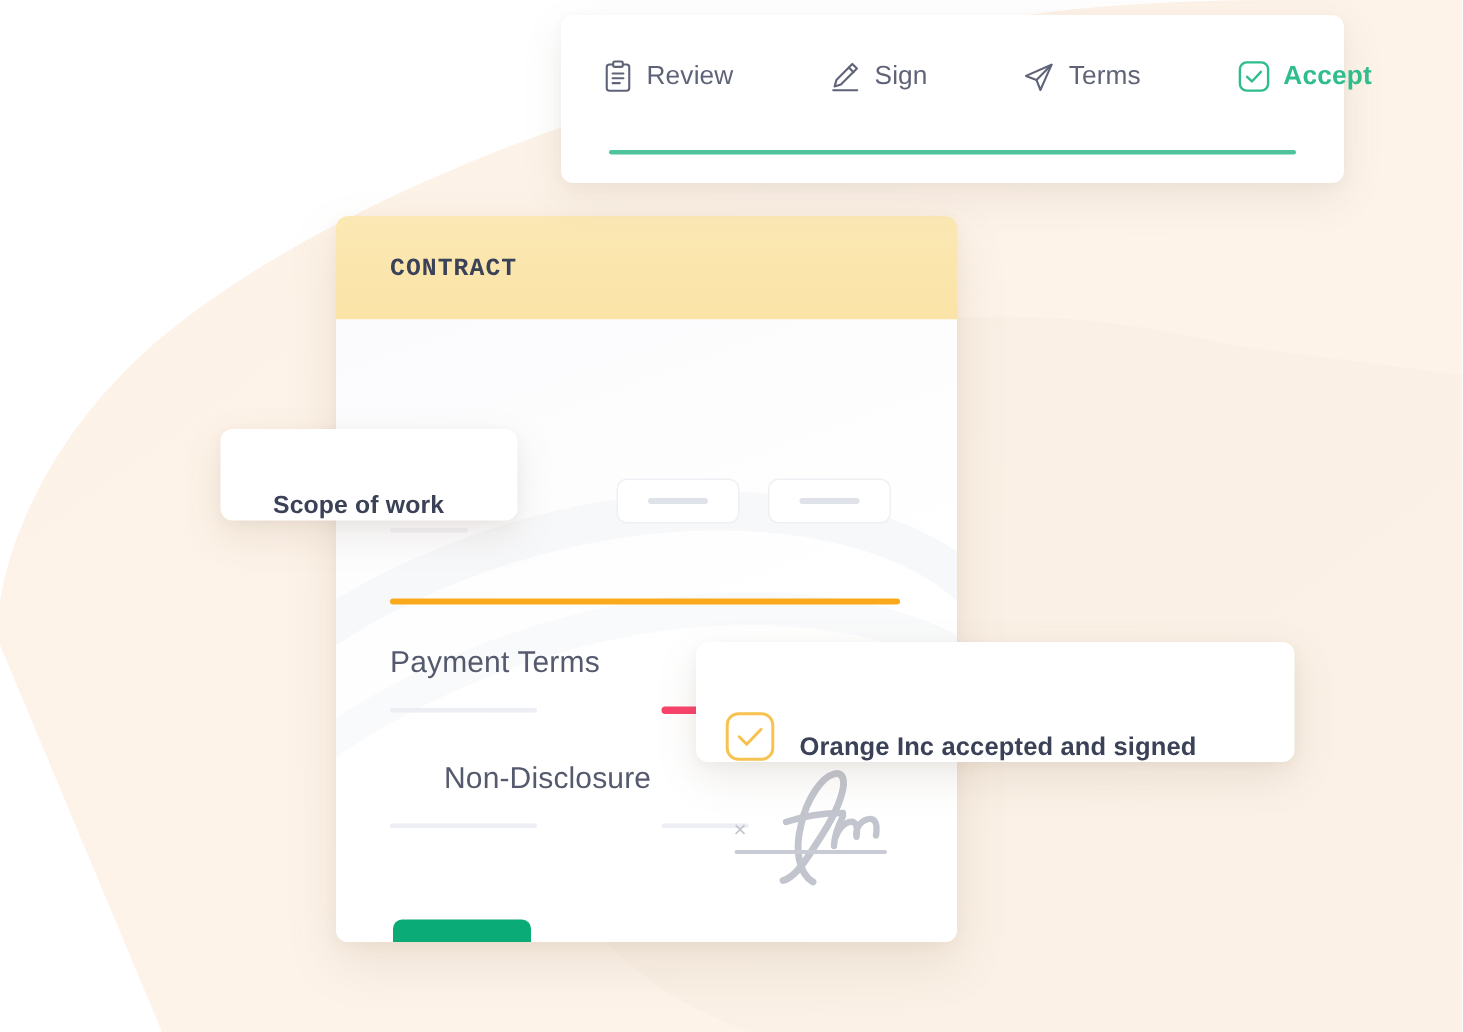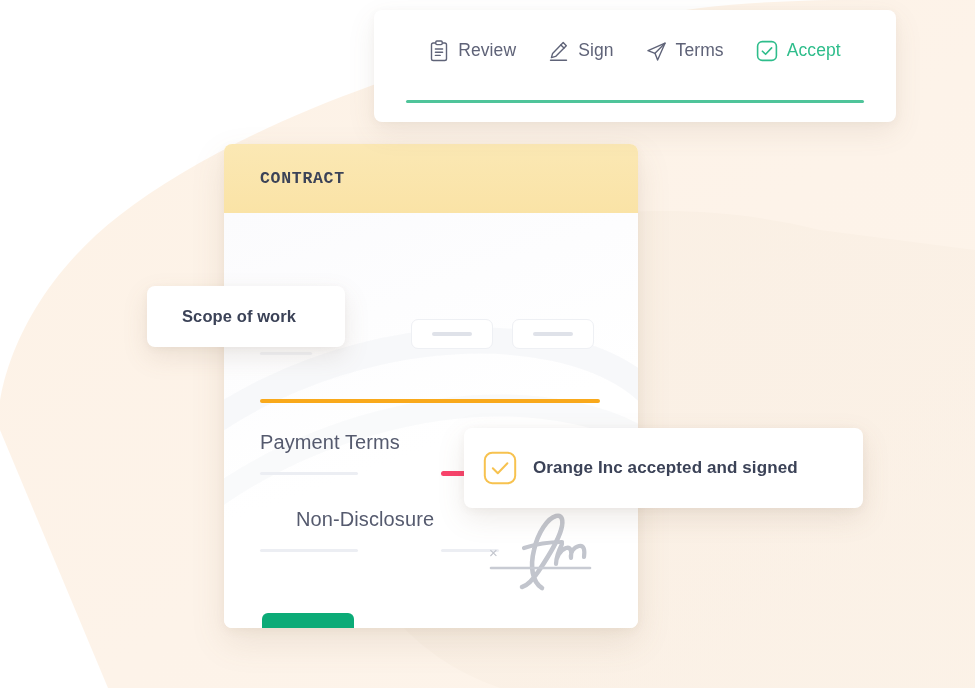--- a/index.html
+++ b/index.html
@@ -41,38 +41,38 @@
                 0 2px 8px rgba(120,100,80,0.05);
     z-index: 5;
   }
 
   .toolbar-steps {
     position: absolute;
     left: 0; right: 0;
     top: 30px;
     display: flex;
     align-items: center;
-    justify-content: center;
-    gap: 32px;
+    justify-content: flex-start;
+    gap: 64px;
     padding: 0 28px;
   }
 
   .step {
     display: flex;
     align-items: center;
     gap: 9px;
     font-size: 17.5px;
     letter-spacing: 0.1px;
     color: #5f6378;
     white-space: nowrap;
   }
   .step-icon { display: flex; align-items: center; justify-content: center; }
   .step-label { line-height: 1; }
 
-  .step.is-active { color: #2ebd8b; font-weight: 400; }
+  .step.is-active { color: #2ebd8b; font-weight: 700; }
 
   .toolbar-progress {
     position: absolute;
     left: 32px;
     right: 32px;
     top: 90px;
     height: 2.5px;
     border-radius: 2px;
     background: #4fc49a;
   }
@@ -177,21 +177,21 @@
     height: 82px;
     z-index: 1;
   }
 
   
   .chip {
     position: absolute;
     background: #ffffff;
     border-radius: 8px;
     display: flex;
-    align-items: center;
+    align-items: flex-end;
     z-index: 9;
   }
 
   .chip-scope {
     left: 147px;
     top: 286px;
     width: 198px;
     height: 61px;
     padding-left: 35px;
     box-shadow: 0 10px 26px rgba(120,100,80,0.13),

